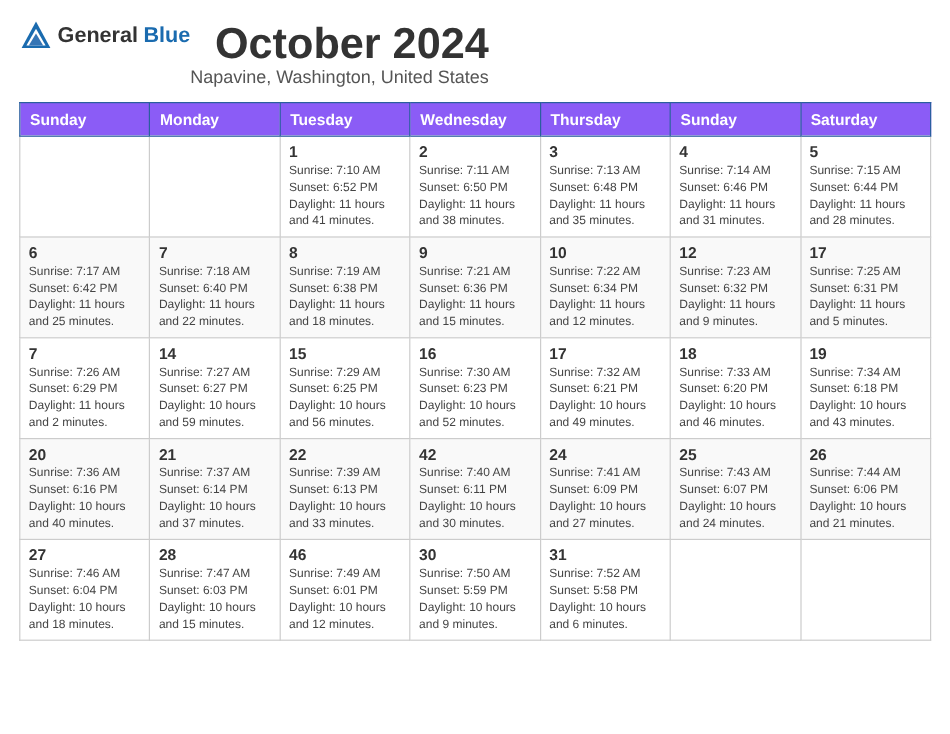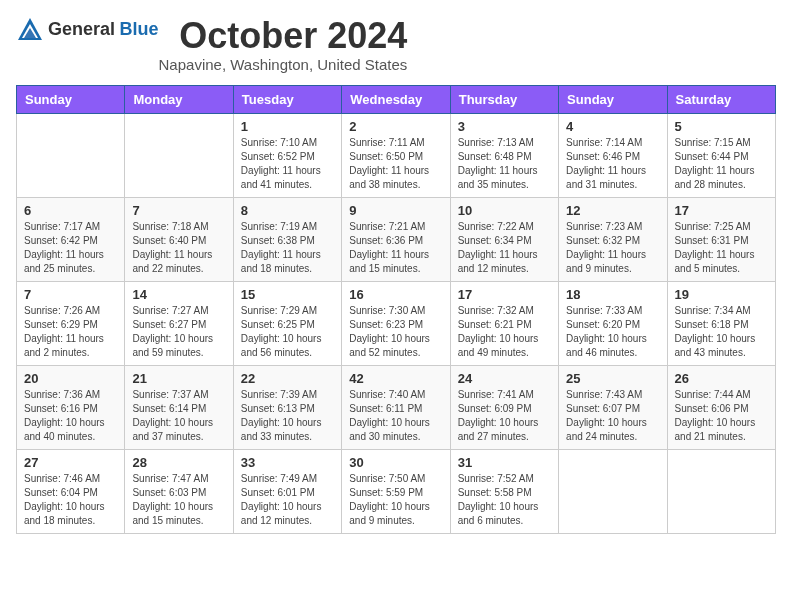--- a/index.html
+++ b/index.html
@@ -245,21 +245,21 @@
       <tr>
         <td>
           <span class="day-number">27</span>
           <div class="day-info">Sunrise: 7:46 AM<br>Sunset: 6:04 PM<br>Daylight: 10 hours and 18 minutes.</div>
         </td>
         <td>
           <span class="day-number">28</span>
           <div class="day-info">Sunrise: 7:47 AM<br>Sunset: 6:03 PM<br>Daylight: 10 hours and 15 minutes.</div>
         </td>
         <td>
-          <span class="day-number">33</span>
+          <span class="day-number">46</span>
           <div class="day-info">Sunrise: 7:49 AM<br>Sunset: 6:01 PM<br>Daylight: 10 hours and 12 minutes.</div>
         </td>
         <td>
           <span class="day-number">30</span>
           <div class="day-info">Sunrise: 7:50 AM<br>Sunset: 5:59 PM<br>Daylight: 10 hours and 9 minutes.</div>
         </td>
         <td>
           <span class="day-number">31</span>
           <div class="day-info">Sunrise: 7:52 AM<br>Sunset: 5:58 PM<br>Daylight: 10 hours and 6 minutes.</div>
         </td>

